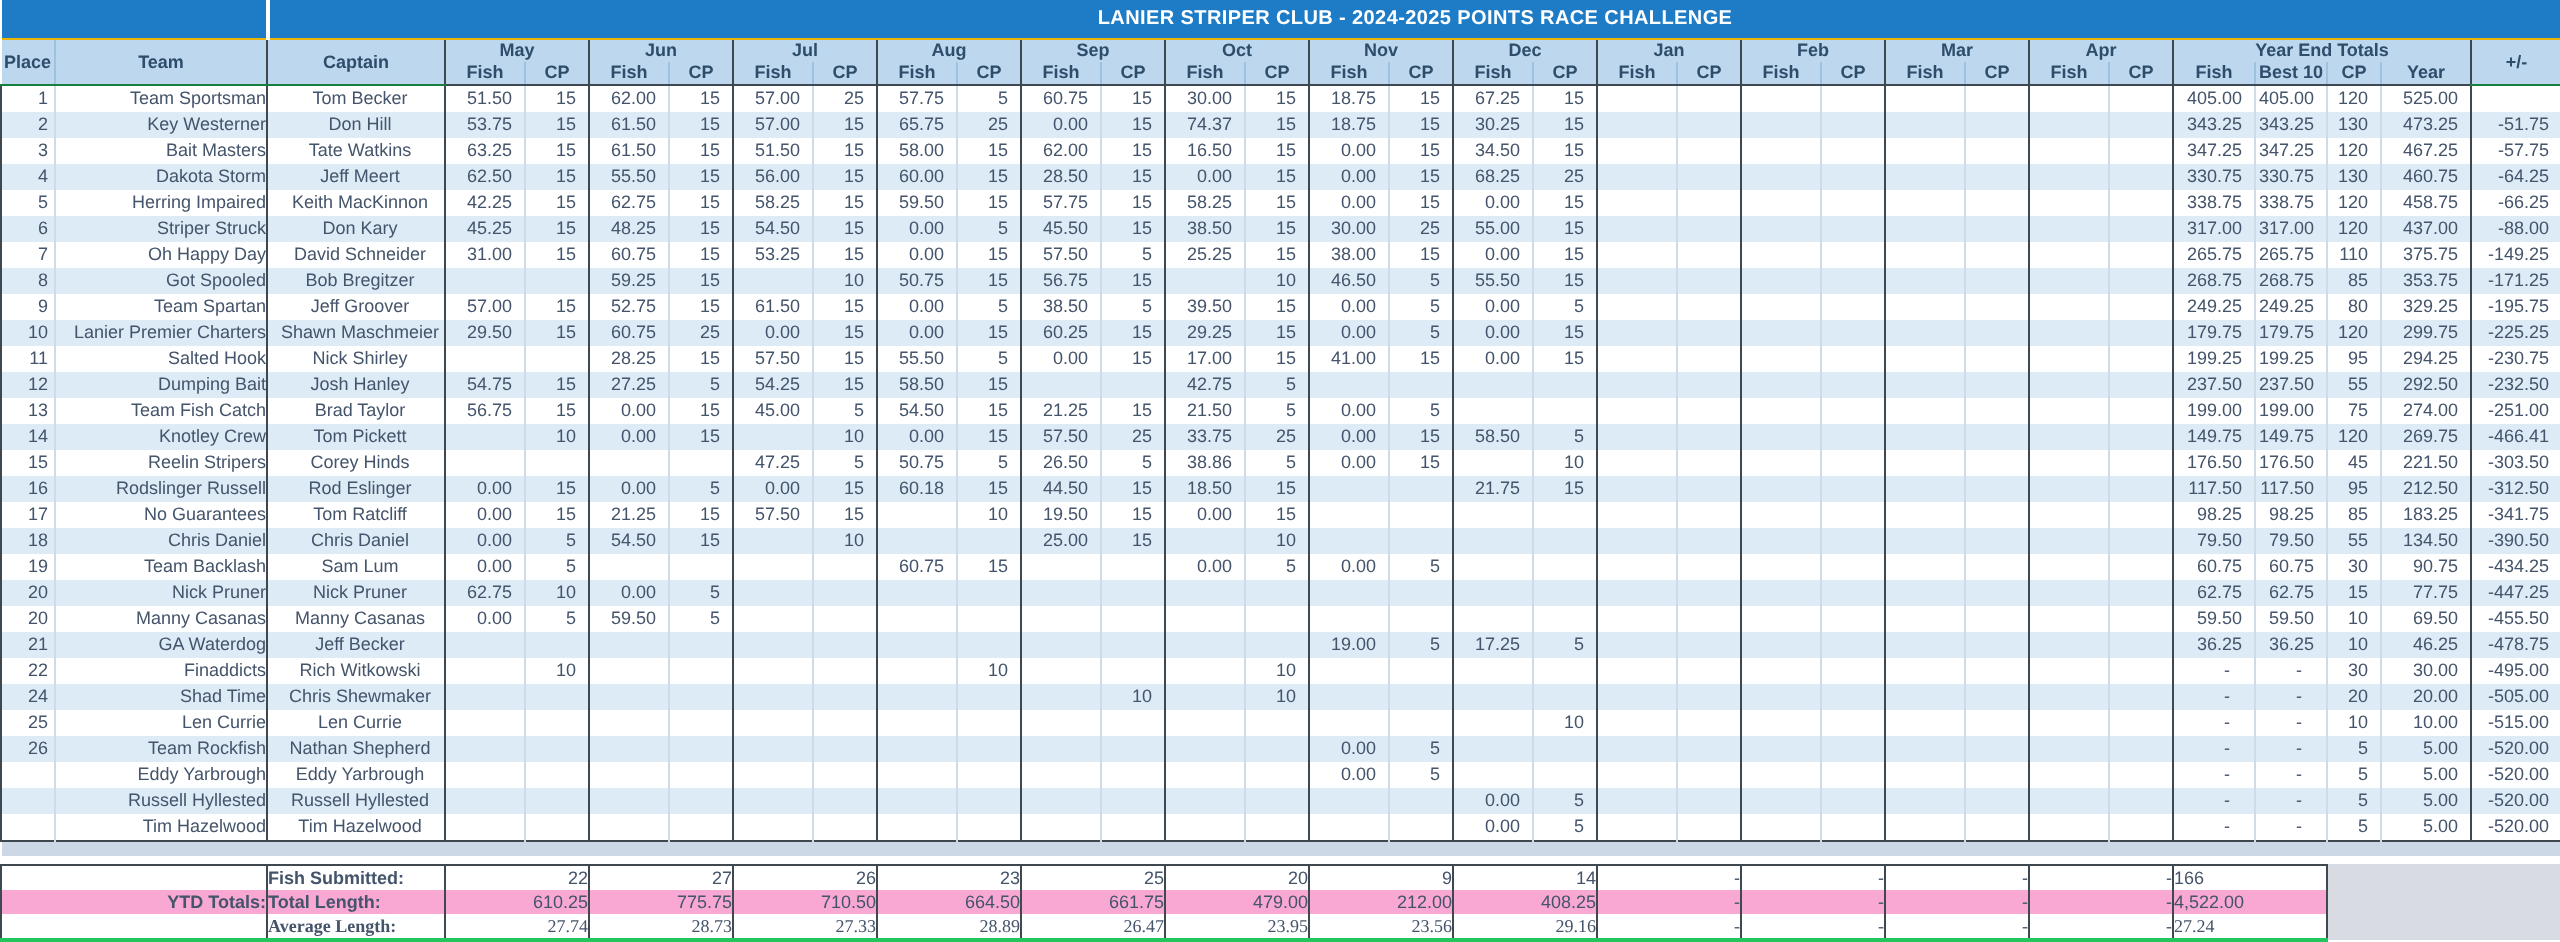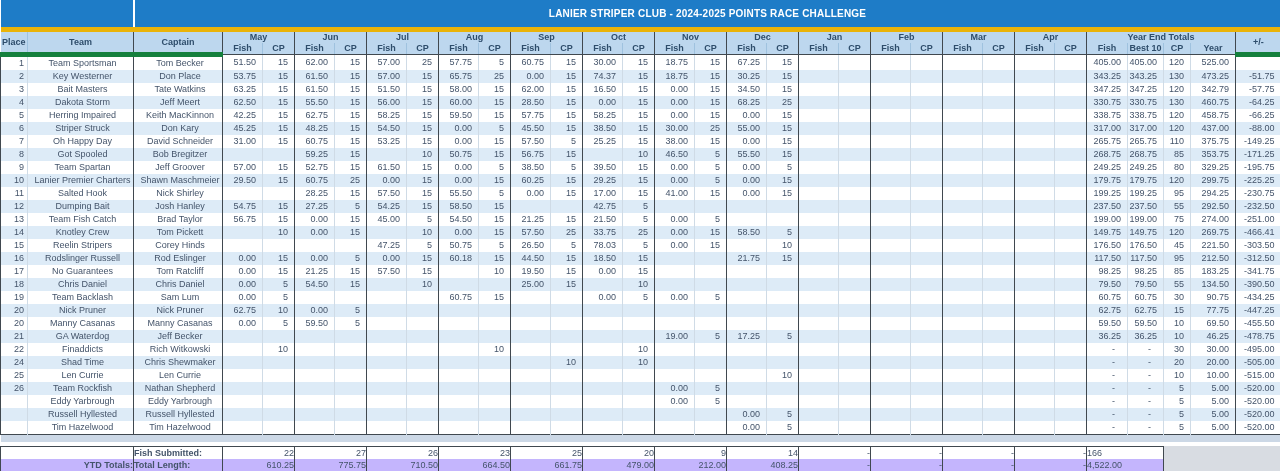--- a/index.html
+++ b/index.html
@@ -1,36 +1,36 @@
 <!DOCTYPE html>
 <html><head>
 <meta charset="utf-8">
 <style>
   html,body{margin:0;padding:0;background:#d8dce2;font-family:"Liberation Sans",sans-serif;}
   .sheet{width:1280px;}
   table{border-collapse:collapse;table-layout:fixed;width:1280px;background:#ffffff;}
   th,td{overflow:hidden;white-space:nowrap;box-sizing:border-box;}
 
   
-  .title-row th{background:#1e7cc7;height:29px;border-bottom:5px solid #eab308;padding:0;}
+  .title-row th{background:#1e7cc7;height:19px;border-bottom:1px solid #eab308;padding:0;}
   .t-left{border-right:2px solid #ffffff;}
   .t-main{color:#ffffff;font-size:10px;font-weight:700;text-align:center;letter-spacing:.2px;}
 
   
   .ph,.mh,.sh{background:#bdd7ee;color:#2e4d6b;font-size:9px;font-weight:700;text-align:center;padding:0;}
-  .ph{border-bottom:5px solid #15803d;}
+  .ph{border-bottom:1px solid #15803d;}
   .mh{height:11px;line-height:11px;}
   .sh{height:11px;line-height:11px;border-bottom:1px solid #40484f;}
   .bL{border-left:1px solid #40484f;}
   .bLl{border-left:1px solid #9fc2df;}
 
   
   tbody td{font-size:9px;color:#44546a;height:13px;line-height:13px;padding:0;}
   .c-place{text-align:right;padding-right:3px;border-left:1px solid #40484f;}
-  .c-team{text-align:center;padding-left:4px;border-left:1px solid #cfdbe6;}
+  .c-team{text-align:right;padding-left:4px;border-left:1px solid #cfdbe6;}
   .c-cap{text-align:center;padding-left:4px;border-left:1px solid #40484f;}
   .c-num{text-align:right;padding-right:6px;}
   .grp{border-left:1px solid #40484f;}
   .c-cp,.ye{border-left:1px solid #cfdbe6;}
   .c-pm{border-left:1px solid #40484f;}
   .dash{padding-right:12px;}
   tr.alt td{background:#ddebf7;}
 
   
   .sep-band{height:8px;background:#ccd8e6;border-top:1px solid #40484f;padding:0;}
@@ -39,21 +39,21 @@
   
   #footer-rows td{font-size:9px;height:12px;line-height:12px;color:#44546a;padding:0;}
   .f-left{border-left:1px solid #40484f;}
   .f-ytd{font-weight:700;text-align:right;padding-right:6px;border-left:1px solid #40484f;}
   .f-label{font-weight:700;text-align:left;padding-left:4px;border-left:1px solid #40484f;}
   .f-val{text-align:right;padding-right:21px;border-left:1px solid #40484f;}
   .f-total{text-align:left;padding-right:6px;border-left:1px solid #40484f;border-right:1px solid #40484f;}
   .f-fill{background:#d8dce2;border:none;}
   #footer-rows tr:first-child td:not(.f-fill){border-top:1px solid #40484f;}
   #footer-rows tr:last-child td:not(.f-fill){border-bottom:3px solid #22c55e;font-family:Liberation Serif, serif;}
-  #footer-rows tr.f-alt td:not(.f-fill){background:#c4b5fd;}
+  #footer-rows tr.f-alt td:not(.f-fill){background:#f9a8d4;}
 </style>
 </head>
 <body>
 
 <div class="sheet">
   <table id="grid">
       <colgroup>
         <col style="width: 27px;">
         <col style="width: 106px;">
         <col style="width: 89px;">
@@ -173,21 +173,21 @@
           <td class="c-num c-cp"></td>
           <td class="c-num grp ye-fish">405.00</td>
           <td class="c-num ye">405.00</td>
           <td class="c-num ye">120</td>
           <td class="c-num ye">525.00</td>
           <td class="c-num c-pm"></td>
         </tr>
         <tr class="alt">
           <td class="c-place">2</td>
           <td class="c-team">Key Westerner</td>
-          <td class="c-cap">Don Place</td>
+          <td class="c-cap">Don Hill</td>
           <td class="c-num grp">53.75</td>
           <td class="c-num c-cp">15</td>
           <td class="c-num grp">61.50</td>
           <td class="c-num c-cp">15</td>
           <td class="c-num grp">57.00</td>
           <td class="c-num c-cp">15</td>
           <td class="c-num grp">65.75</td>
           <td class="c-num c-cp">25</td>
           <td class="c-num grp">0.00</td>
           <td class="c-num c-cp">15</td>
@@ -235,21 +235,21 @@
           <td class="c-num c-cp"></td>
           <td class="c-num grp"></td>
           <td class="c-num c-cp"></td>
           <td class="c-num grp"></td>
           <td class="c-num c-cp"></td>
           <td class="c-num grp"></td>
           <td class="c-num c-cp"></td>
           <td class="c-num grp ye-fish">347.25</td>
           <td class="c-num ye">347.25</td>
           <td class="c-num ye">120</td>
-          <td class="c-num ye">342.79</td>
+          <td class="c-num ye">467.25</td>
           <td class="c-num c-pm">-57.75</td>
         </tr>
         <tr class="alt">
           <td class="c-place">4</td>
           <td class="c-team">Dakota Storm</td>
           <td class="c-cap">Jeff Meert</td>
           <td class="c-num grp">62.50</td>
           <td class="c-num c-cp">15</td>
           <td class="c-num grp">55.50</td>
           <td class="c-num c-cp">15</td>
@@ -626,21 +626,21 @@
           <td class="c-num grp"></td>
           <td class="c-num c-cp"></td>
           <td class="c-num grp"></td>
           <td class="c-num c-cp"></td>
           <td class="c-num grp">47.25</td>
           <td class="c-num c-cp">5</td>
           <td class="c-num grp">50.75</td>
           <td class="c-num c-cp">5</td>
           <td class="c-num grp">26.50</td>
           <td class="c-num c-cp">5</td>
-          <td class="c-num grp">78.03</td>
+          <td class="c-num grp">38.86</td>
           <td class="c-num c-cp">5</td>
           <td class="c-num grp">0.00</td>
           <td class="c-num c-cp">15</td>
           <td class="c-num grp"></td>
           <td class="c-num c-cp">10</td>
           <td class="c-num grp"></td>
           <td class="c-num c-cp"></td>
           <td class="c-num grp"></td>
           <td class="c-num c-cp"></td>
           <td class="c-num grp"></td>

